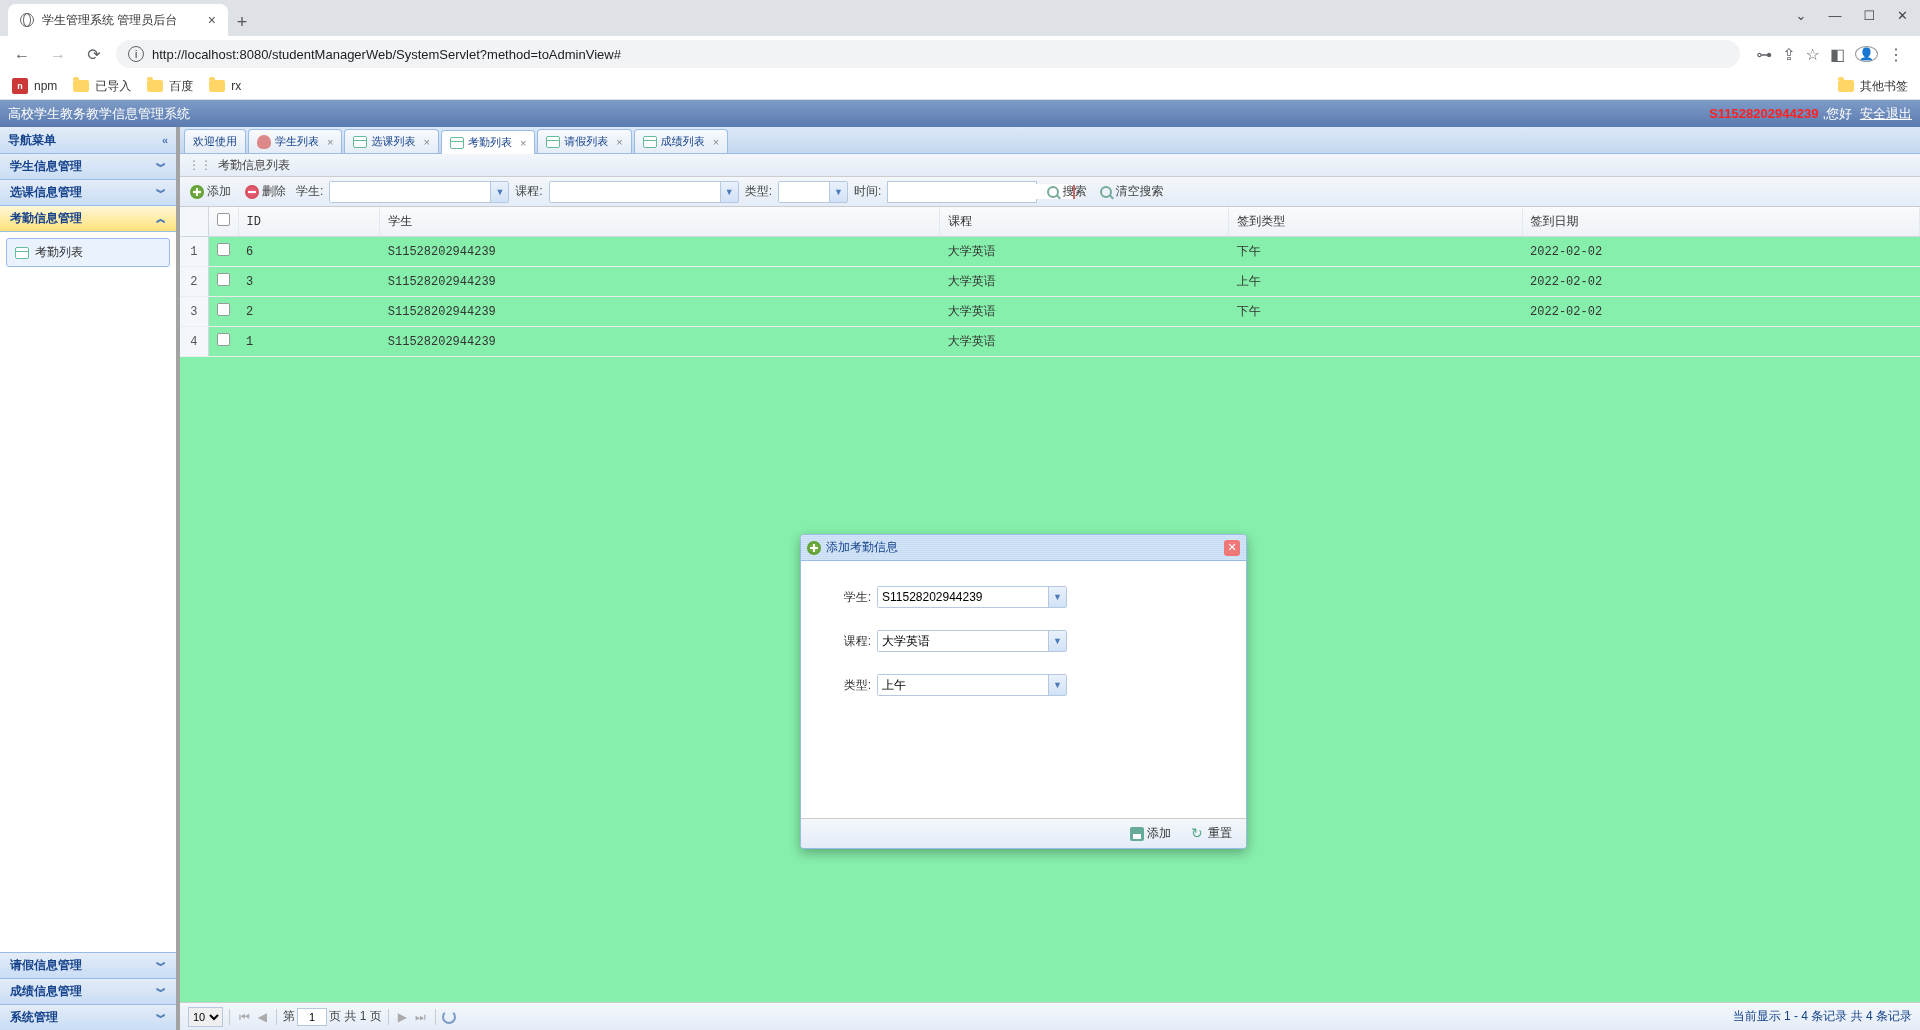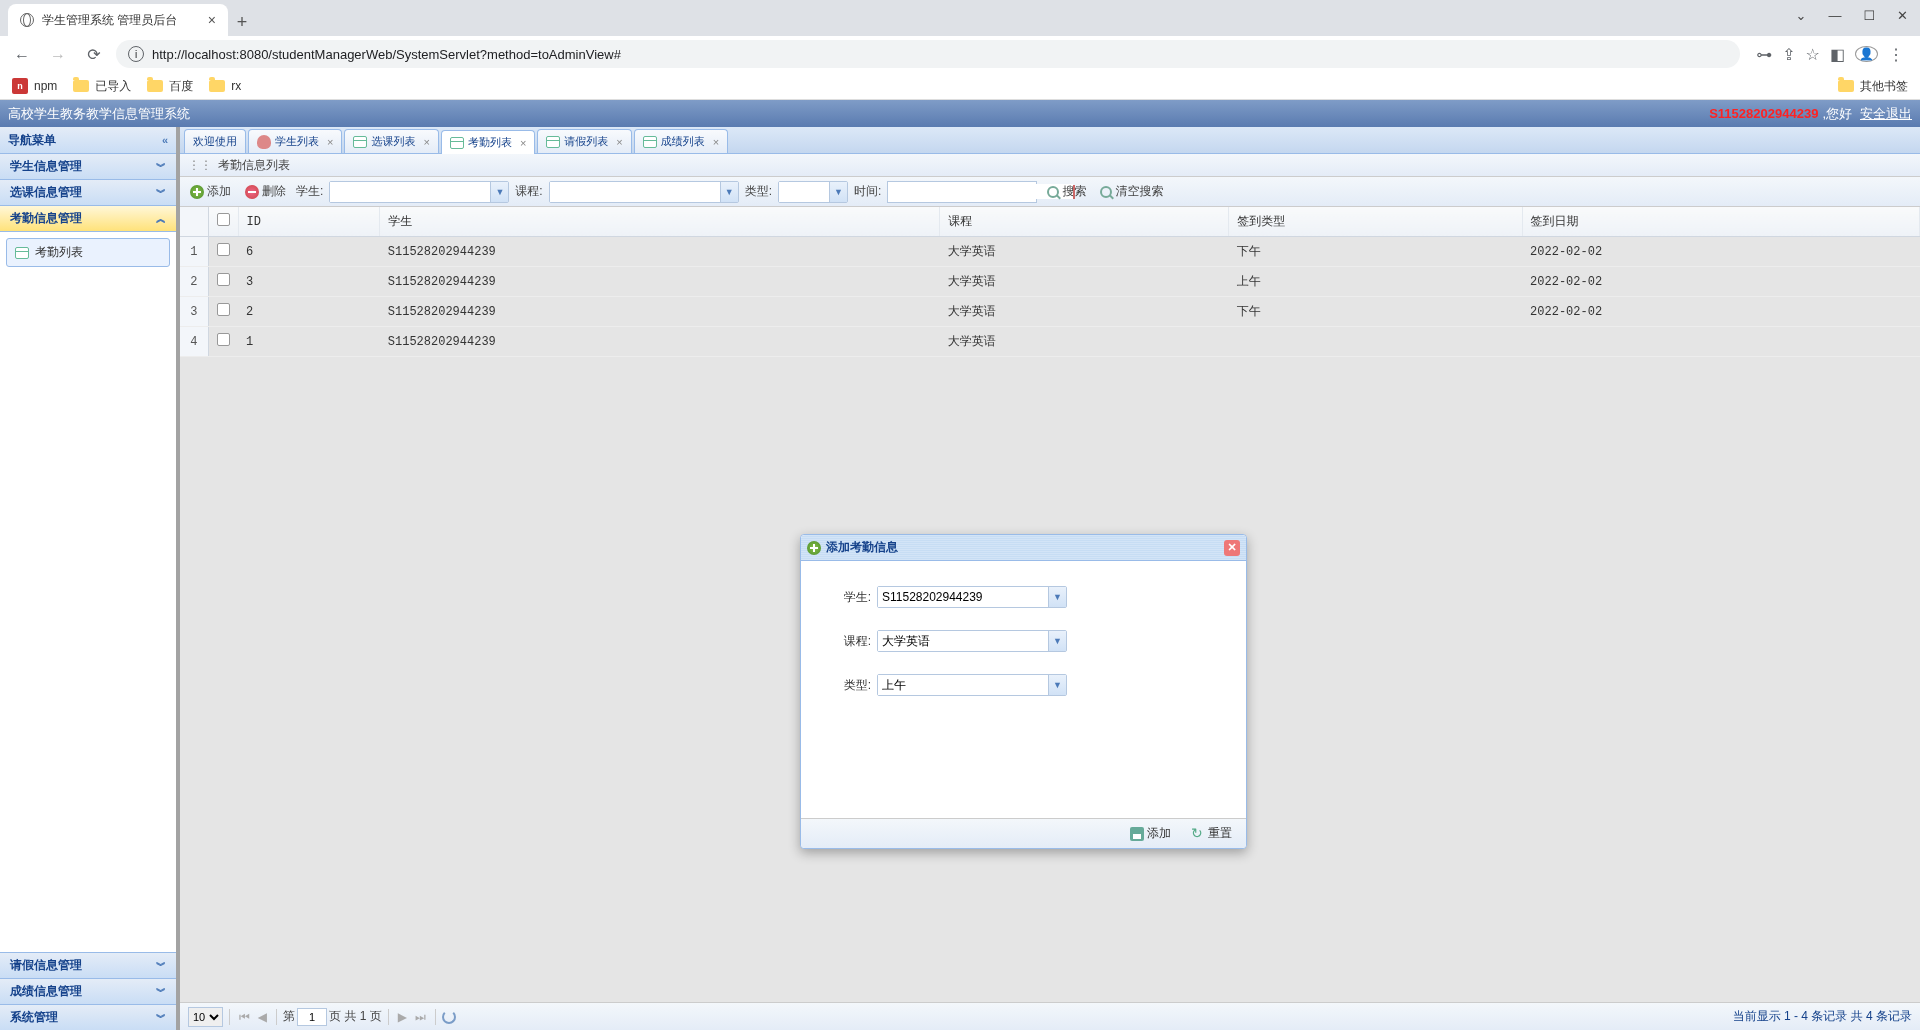--- a/index.html
+++ b/index.html
@@ -34,21 +34,21 @@
 .side-head .collapse { margin-left:auto; color:#4c7ab8; font-size:11px; }
 .accordion-item { height:26px; background:linear-gradient(#e4ecf7,#c9ddf5); border-bottom:1px solid #99bbe8; display:flex; align-items:center; padding:0 10px; color:#15428b; font-weight:bold; cursor:pointer; }
 .accordion-item.active { background:linear-gradient(#fff7d8,#ffe27a); color:#15428b; }
 .accordion-item .chev { margin-left:auto; font-size:10px; color:#4c7ab8; }
 .side-body { flex:1; background:#fff; padding:6px; }
 .side-leaf { border:1px solid #99bbe8; background:#eaf2fe; border-radius:3px; padding:5px 8px; display:flex; align-items:center; gap:6px; color:#333; }
 .table-icon { width:14px; height:12px; background:#fff; border:1px solid #6b9; border-radius:2px; position:relative; }
 .table-icon::before { content:''; position:absolute; top:3px; left:0; right:0; height:1px; background:#6b9; }
 .side-bottom .accordion-item { border-top:1px solid #99bbe8; border-bottom:none; }
 
-.content { flex:1; display:flex; flex-direction:column; background:#e5e5e5; }
+.content { flex:1; display:flex; flex-direction:column; background:#86efac; }
 .tabs-strip { height:27px; background:linear-gradient(#dce8f7,#c4d7ef); border-bottom:1px solid #99bbe8; display:flex; align-items:flex-end; padding-left:4px; }
 .tab { height:24px; background:linear-gradient(#f8fafd,#e4ecf7); border:1px solid #99bbe8; border-bottom:none; border-radius:4px 4px 0 0; display:flex; align-items:center; padding:0 8px; margin-right:2px; font-size:11px; color:#15428b; gap:4px; }
 .tab.active { background:#fff; position:relative; top:1px; }
 .tab .user-icon { width:14px;height:14px;background:#d88;border-radius:50% 50% 40% 40%; }
 .tab .close-x { color:#888; font-size:11px; margin-left:4px; }
 
 .panel-title { height:23px; background:linear-gradient(#f3f7fb,#e4ecf7); border-bottom:1px solid #ccc; display:flex; align-items:center; padding:0 8px; color:#444; }
 .panel-title .dots { margin-right:6px; color:#888; }
 .toolbar { height:30px; background:linear-gradient(#f3f7fb,#e4ecf7); border-bottom:1px solid #ccc; display:flex; align-items:center; padding:0 6px; gap:6px; color:#444; }
 .tb-btn { display:flex; align-items:center; gap:3px; padding:2px 4px; }
@@ -77,21 +77,21 @@
 
 .pager { height:28px; background:linear-gradient(#f3f7fb,#e4ecf7); border-top:1px solid #ccc; display:flex; align-items:center; padding:0 8px; gap:2px; color:#444; }
 .pager select { border:1px solid #b5c8e0; height:20px; font-size:11px; }
 .pager .sep { width:1px; height:16px; background:#ccc; margin:0 4px; }
 .pager .pg-btn { color:#aaa; font-size:12px; padding:0 3px; }
 .pager input { width:30px; height:18px; border:1px solid #b5c8e0; text-align:center; font-size:11px; }
 .pager .refresh { width:14px; height:14px; border:2px solid #7a9cc7; border-radius:50%; border-top-color:transparent; }
 .pager .info-right { margin-left:auto; color:#15428b; }
 
 .dialog { position:absolute; left:620px; top:327px; width:447px; background:#fff; border:1px solid #99bbe8; border-radius:4px; box-shadow:0 4px 12px rgba(0,0,0,0.3); z-index:100; }
-.dialog-head { height:26px; background:repeating-linear-gradient(#d3e4f7,#d3e4f7 1px,#c7ddf4 1px,#c7ddf4 2px); border-bottom:1px solid #99bbe8; border-radius:4px 4px 0 0; display:flex; align-items:center; padding:0 6px; font-weight:bold; color:#15428b; }
+.dialog-head { height:26px; background:repeating-linear-gradient(#d3e4f7,#d3e4f7 1px,#c7ddf4 1px,#c7ddf4 2px); border-bottom:1px solid #99bbe8; border-radius:4px 4px 0 0; display:flex; align-items:center; padding:0 6px; font-weight:normal; color:#15428b; }
 .dialog-head .plus-icon { margin-right:5px; }
 .dialog-close { margin-left:auto; width:16px; height:16px; background:#e77; border-radius:3px; display:flex; align-items:center; justify-content:center; color:#fff; font-size:11px; }
 .dialog-body { padding:25px 20px 100px; }
 .form-row { display:flex; align-items:center; margin-bottom:22px; }
 .form-row label { width:50px; text-align:right; margin-right:6px; color:#333; }
 .form-row .combo input { width:170px; }
 .dialog-foot { height:30px; background:linear-gradient(#f3f7fb,#e4ecf7); border-top:1px solid #ccc; display:flex; align-items:center; justify-content:flex-end; padding:0 10px; gap:12px; border-radius:0 0 4px 4px; }
 .disk-icon { width:14px; height:14px; background:#6a9; border-radius:2px; position:relative; }
 .disk-icon::before { content:''; position:absolute; bottom:2px; left:3px; right:3px; height:5px; background:#fff; }
 .reset-icon { width:14px; height:14px; position:relative; }

